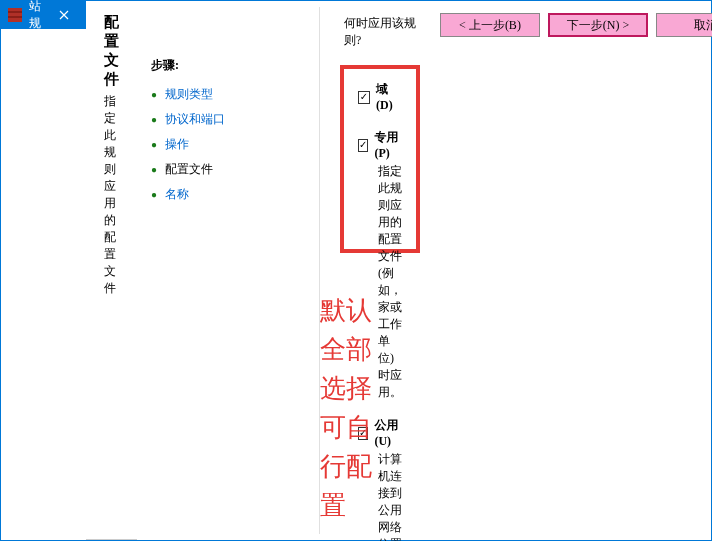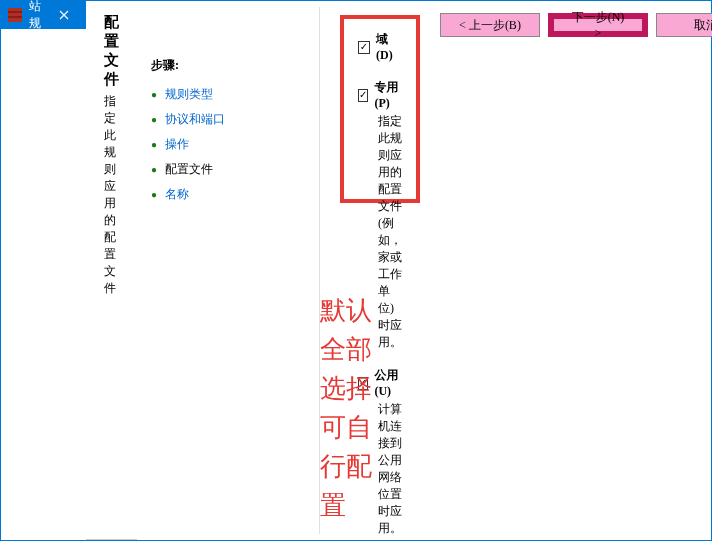--- a/index.html
+++ b/index.html
@@ -24,21 +24,21 @@
     .prompt { font-size: 12px; margin-bottom: 16px; margin-left: 6px; }
     .options-box { border: 4px solid #e53935; padding: 12px 14px 14px 14px; margin: 0 2px 0 2px; height: 188px; }
     .option-group { margin-bottom: 16px; }
     .option-row { display: flex; align-items: center; gap: 6px; }
     .option-check { width: 13px; height: 13px; border: 1px solid #333; display: inline-flex; align-items: center; justify-content: center; font-size: 10px; line-height: 1; cursor: pointer; }
     .option-label { font-size: 12px; font-weight: bold; }
     .option-desc { font-size: 12px; margin-left: 20px; margin-top: 2px; }
     .annotation { position: absolute; right: 48px; top: 290px; color: #e53935; font-size: 26px; line-height: 1.5; font-weight: 400; }
     .footer { height: 48px; display: flex; align-items: center; justify-content: flex-end; gap: 8px; padding-right: 18px; border-top: 0; }
     .btn { height: 24px; min-width: 100px; padding: 0 14px; border: 1px solid #888; background: #f9a8d4; cursor: pointer; font-size: 12px; display: inline-flex; align-items: center; justify-content: center; font-family: inherit; }
-    .btn-default { border: 6px solid #be185d; }
+    .btn-default { border: 2px solid #be185d; }
   </style>
 </head>
 <body>
 
 <div class="window">
   <div class="titlebar">
     <span class="titlebar-icon">
       <svg width="14" height="14" viewBox="0 0 14 14">
           <rect x="0" y="0" width="14" height="14" fill="#b03028"></rect>
           <rect x="0" y="3" width="14" height="2" fill="#8b1f18"></rect>
@@ -79,20 +79,21 @@
       </div>
       <div class="step-item">
         <span class="step-bullet">●</span>
         <span class="step-label">名称</span>
       </div>
     </div>
 
     <div class="divider-v"></div>
 
     <div class="content">
+      <div class="prompt">何时应用该规则?</div>
 
       <div class="options-box">
         <div class="option-group">
           <div class="option-row">
             <span class="option-check">✓</span>
             <span class="option-label">域(D)</span>
           </div>
         </div>
         <div class="option-group">
           <div class="option-row">

